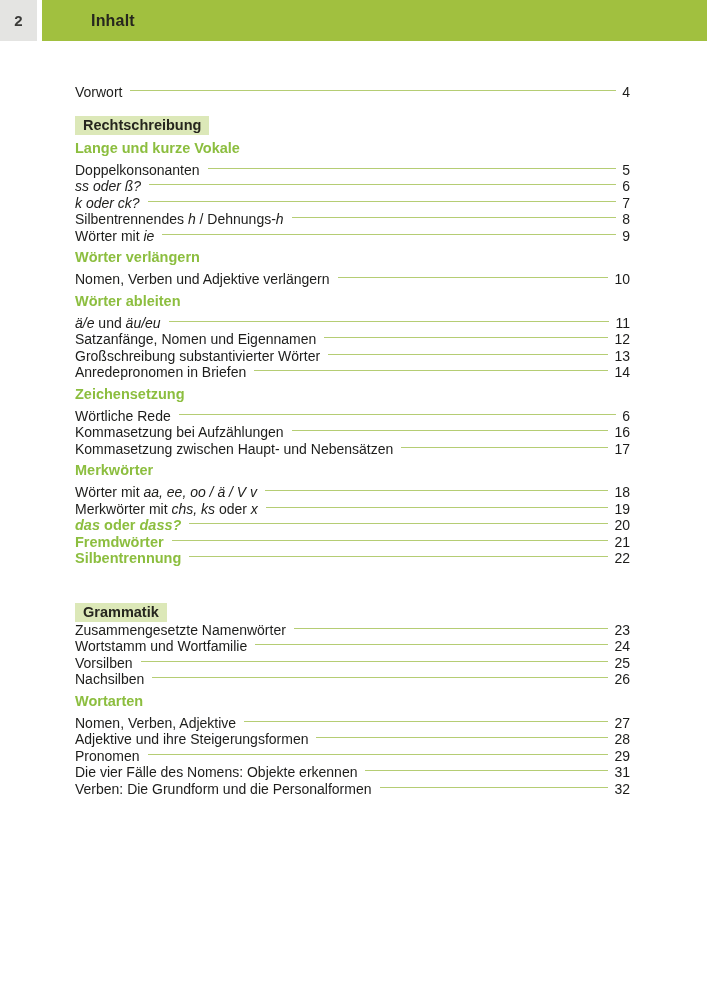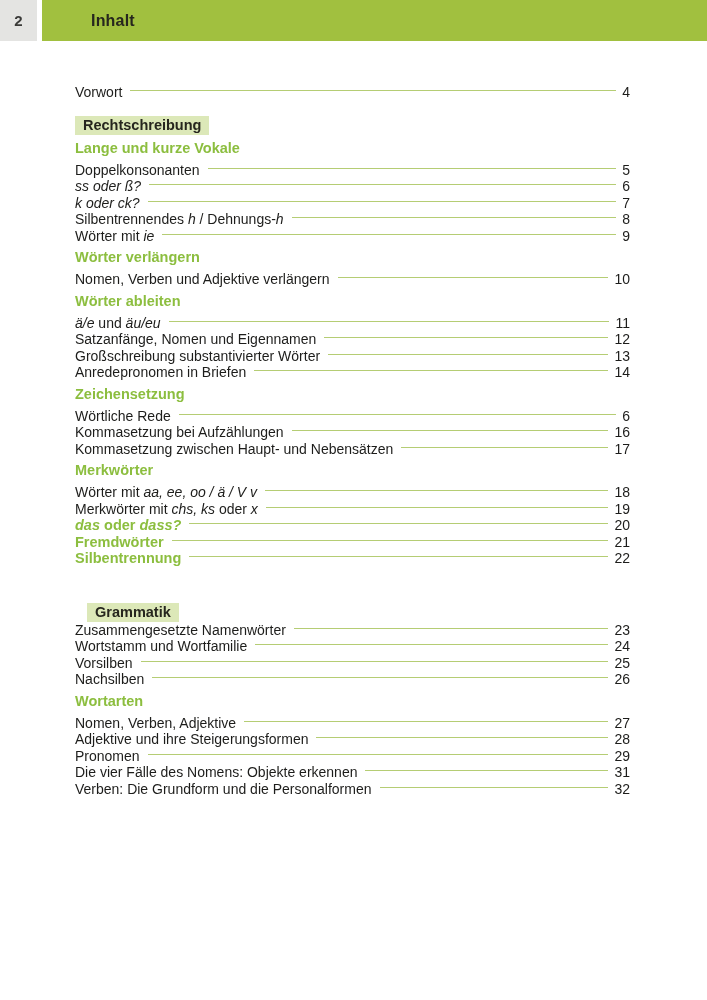--- a/index.html
+++ b/index.html
@@ -35,21 +35,21 @@
 
   .row-green { }
   .row-green .row-title { color:var(--heading-green, #8cbe3f); font-weight:bold; font-size:14.5px; }
 
   
   .badge {
     display:table; background:var(--badge-bg, #dce8b8);
     font-weight:bold; font-size:14.5px; color:#26261e;
     padding:1px 8px 2px 8px; margin-top:15px;
   }
-  .badge-big-gap { margin-top:36px;margin-left:12px; }
+  .badge-big-gap { margin-top:36px; }
 
   
   .heading {
     color:var(--heading-green, #8cbe3f); font-weight:bold; font-size:14.5px;
     margin-top:4px; margin-bottom:4px; line-height:19px;
   }
 </style>
 </head>
 <body>
 

